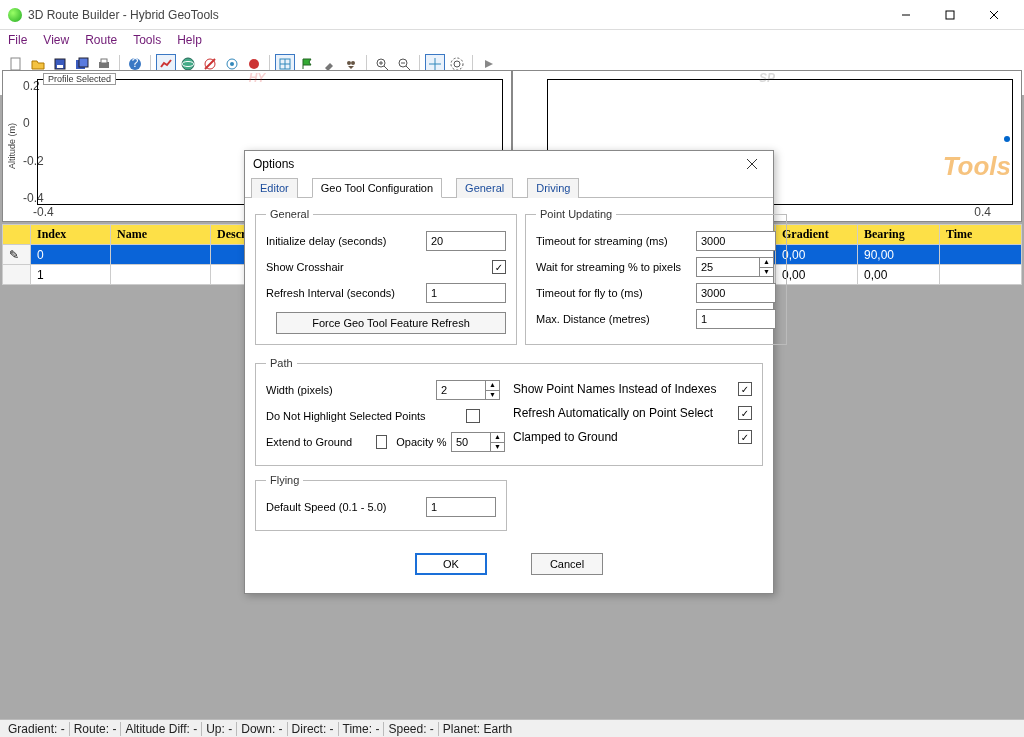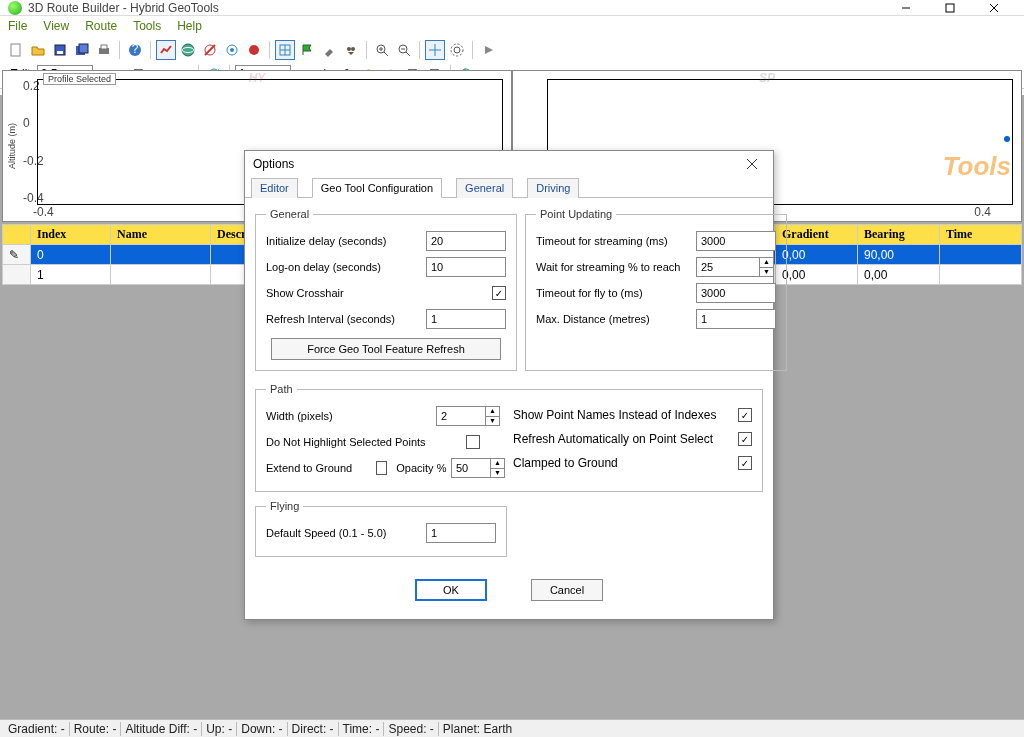--- a/index.html
+++ b/index.html
@@ -1,24 +1,24 @@
 <!DOCTYPE html>
 <html><head>
 <meta charset="utf-8">
 <style>
   * { box-sizing: border-box; margin: 0; padding: 0; font-family: "Segoe UI", Tahoma, sans-serif; font-size: 12px; }
   body { width: 1024px; height: 737px; background: #fff; overflow: hidden; position: relative; }
-  .titlebar { height: 16px; display: flex; align-items: center; padding: 0 8px; border-bottom: 1px solid #ddd; justify-content: space-between; }
+  .titlebar { height: 30px; display: flex; align-items: center; padding: 0 8px; border-bottom: 1px solid #ddd; justify-content: space-between; }
   .titlebar .icon { width: 14px; height: 14px; border-radius: 50%; background: radial-gradient(circle at 35% 35%, #9f6, #2a2); margin-right: 6px; }
   .titlebar .title { flex: 1; color: #444; font-size: 12px; }
   .winbtns { display: flex; }
   .winbtn { width: 44px; height: 28px; display: flex; align-items: center; justify-content: center; color: #444; }
   .winbtn svg { width: 10px; height: 10px; }
   .menubar { height: 20px; display: flex; align-items: center; padding: 0 8px; gap: 16px; }
-  .menubar span { color: #4d7c0f; }
+  .menubar span { color: #701a75; }
   .toolbars { padding: 2px 6px; border-bottom: 1px solid #ccc; }
   .tbrow { display: flex; align-items: center; height: 24px; gap: 2px; }
   .tb { width: 20px; height: 20px; display: flex; align-items: center; justify-content: center; border: 1px solid transparent; }
   .tb.boxed { border: 1px solid #3a78c4; background: #eaf2fb; }
   .sep { width: 1px; height: 18px; background: #ccc; margin: 0 3px; }
   .tbrow .label { padding: 0 4px; }
   .tbrow input.tiny { width: 56px; height: 18px; border: 1px solid #888; padding: 0 3px; }
   .content-area { position: absolute; top: 95px; left: 0; right: 0; bottom: 18px; background: #a9a9a9; }
   .statusbar { position: absolute; bottom: 0; left: 0; right: 0; height: 18px; background: #f0f0f0; border-top: 1px solid #bbb; display: flex; align-items: center; padding: 0 4px; font-size: 11px; color: #222; }
   .statusbar .sseg { padding: 0 4px; border-right: 1px solid #bbb; }
@@ -57,21 +57,21 @@
   .spinwrap { display:flex; align-items:flex-end;border-radius:8px; }
   .spinctl { width: 14px; height: 20px; border:1px solid #888; border-left:none; display:flex; flex-direction:column;}
   .spinctl div{flex:1; font-size:7px; text-align:center; line-height:1; border-bottom:1px solid #888;}
   .spinctl div:last-child{border-bottom:none;}
   .chk { width: 14px; height: 14px; border: 1px solid #555; display:inline-flex; align-items:center; justify-content:center; font-size:10px; background:#fff;}
   .chk.checked::after{content:"✓"; color:#000;}
   .two-col { display: grid; grid-template-columns: 1fr 1fr; gap: 8px; }
   .btn { min-width: 72px; height: 22px; border: 1px solid #888; background: #f6f6f6; display:inline-flex; align-items:center; justify-content:center; font-size:11px;}
   .btn.primary { border: 2px solid #1a6fd8; background:#fff;}
   .dlg-buttons { display:flex; justify-content:center; gap: 44px; padding: 14px 0 6px;}
-  .wide-btn { display:flex; justify-content:center;}
+  .wide-btn { display:flex; justify-content:flex-end;}
   .wide-btn .btn { width: 230px;}
   .right-chk { display:flex; align-items:center; justify-content:space-between; height:24px; font-size:11px;}
 </style>
 </head>
 <body>
 
 <div class="titlebar">
   <div class="icon"></div>
   <div class="title">3D Route Builder - Hybrid GeoTools</div>
   <div class="winbtns">
@@ -362,44 +362,40 @@
   </div>
   <div class="dlg-body">
     <div class="two-col">
       <fieldset>
         <legend>General</legend>
         <div class="dlg-row">
             <label>Initialize delay (seconds)</label>
           <input type="text" value="20" style="">
           </div>
         <div class="dlg-row">
-            <label>Log-on delay (seconds)</label>
-          <input type="text" value="10" style="">
-          </div>
-        <div class="dlg-row">
             <label>Show Crosshair</label>
           <div style="flex:1"></div>
             <span class="chk checked"></span>
           </div>
         <div class="dlg-row">
             <label>Refresh Interval (seconds)</label>
           <input type="text" value="1" style="">
           </div>
         <div class="wide-btn" style="margin-top:6px">
           <div class="btn">Force Geo Tool Feature Refresh</div>
         </div>
       </fieldset>
       <fieldset>
         <legend>Point Updating</legend>
         <div class="dlg-row">
             <label>Timeout for streaming (ms)</label>
           <input type="text" value="3000" style="">
           </div>
         <div class="dlg-row">
-            <label>Wait for streaming % to reach</label>
+            <label>Wait for streaming % to pixels</label>
           <div class="spinwrap">
               <input type="text" class="spin" value="25" style="">
           <div class="spinctl">
                 <div>▲</div>
                 <div>▼</div>
               </div>
             </div>
           </div>
         <div class="dlg-row">
             <label>Timeout for fly to (ms)</label>

